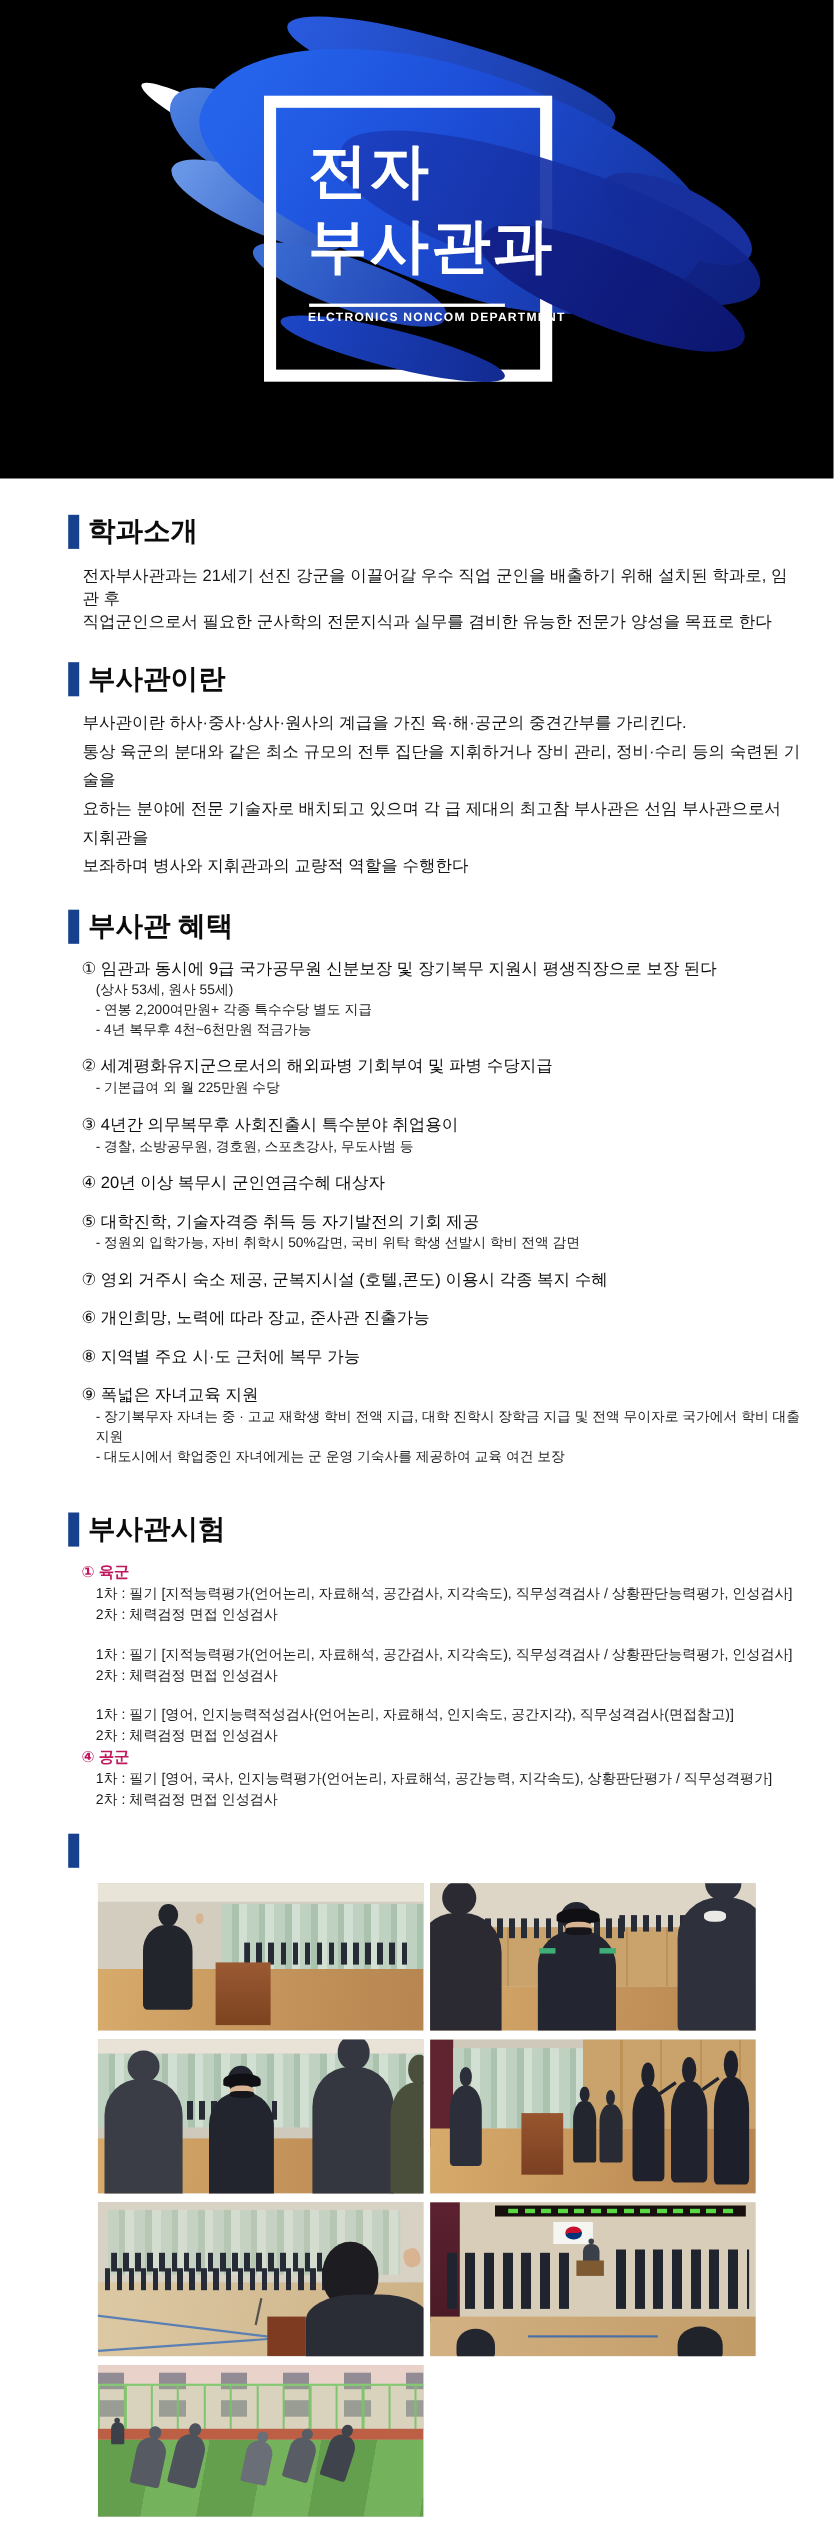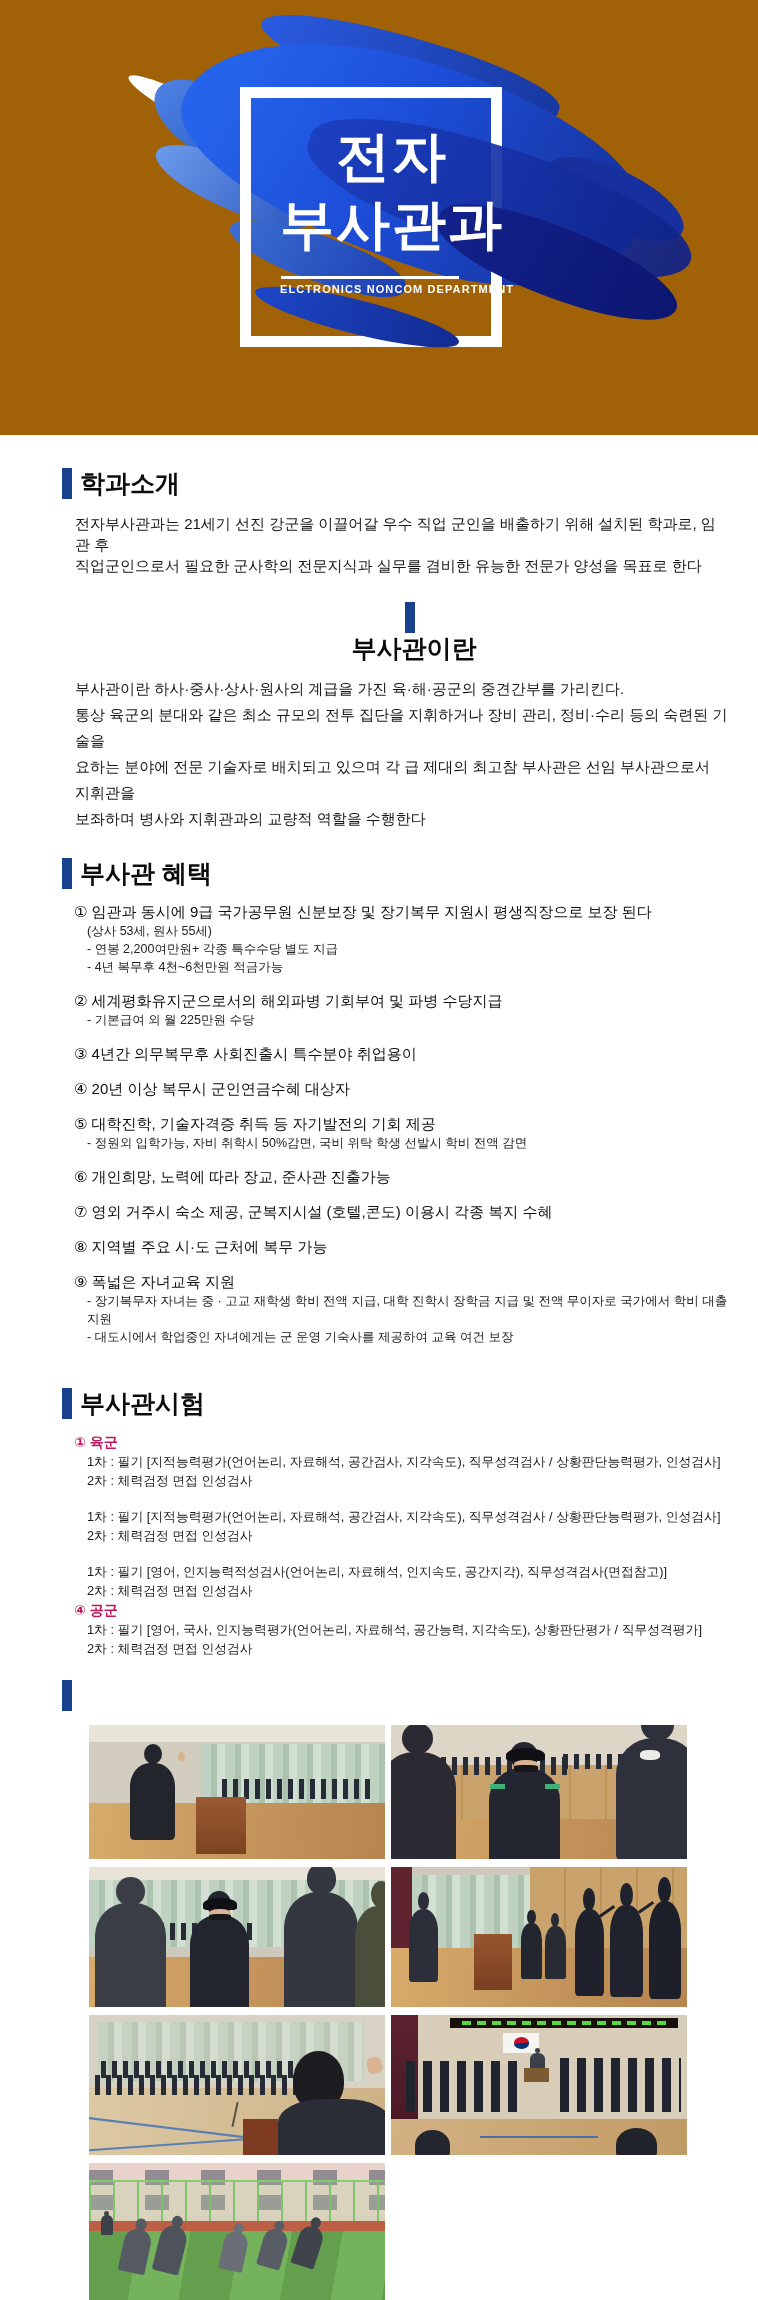--- a/index.html
+++ b/index.html
@@ -1,20 +1,20 @@
 <!DOCTYPE html>
 <html lang="ko"><head>
 <meta charset="utf-8">
 <style>
   html,body{margin:0;padding:0;background:#fff;}
   body{font-family:"Liberation Sans","DejaVu Sans",sans-serif;color:#111;}
   .page{position:relative;width:758px;height:2300px;background:#fff;overflow:hidden;}
 
   
-  .header{position:relative;width:758px;height:435px;background:#a16207;overflow:hidden;text-align:center;}
+  .header{position:relative;width:758px;height:435px;background:#000000;overflow:hidden;}
   .st{position:absolute;}
   .frame{position:absolute;left:240px;top:87px;width:240px;height:238px;border:11px solid #fff;z-index:2;}
   .hd-title{position:absolute;left:280px;top:122px;z-index:5;color:#fff;font-weight:800;
             font-size:54px;line-height:68px;letter-spacing:2px;white-space:pre-line;}
   .hd-line{position:absolute;left:281px;top:276px;width:178px;height:3px;background:#fff;z-index:5;}
   .hd-sub{position:absolute;left:280px;top:283px;z-index:5;color:#fff;font-weight:700;
           font-size:11px;letter-spacing:1.1px;}
 
   
   .content{position:relative;width:758px;}
@@ -70,21 +70,21 @@
 
   <div class="content">
 
     <div class="sec-head" style="margin-top:33px;">
       <span class="sec-bar"></span>
       <span class="sec-title">학과소개</span>
     </div>
     <div class="body-text" style="margin-top:14px;">전자부사관과는 21세기 선진 강군을 이끌어갈 우수 직업 군인을 배출하기 위해 설치된 학과로, 임관 후
 직업군인으로서 필요한 군사학의 전문지식과 실무를 겸비한 유능한 전문가 양성을 목표로 한다</div>
 
-    <div class="sec-head" style="margin-top:26px;flex-direction:column;">
+    <div class="sec-head" style="margin-top:26px;">
       <span class="sec-bar"></span>
       <span class="sec-title">부사관이란</span>
     </div>
     <div class="body-text" style="margin-top:12px;line-height:26px;">부사관이란 하사·중사·상사·원사의 계급을 가진 육·해·공군의 중견간부를 가리킨다.
 통상 육군의 분대와 같은 최소 규모의 전투 집단을 지휘하거나 장비 관리, 정비·수리 등의 숙련된 기술을
 요하는 분야에 전문 기술자로 배치되고 있으며 각 급 제대의 최고참 부사관은 선임 부사관으로서 지휘관을
 보좌하며 병사와 지휘관과의 교량적 역할을 수행한다</div>
 
     <div class="sec-head" style="margin-top:26px;">
       <span class="sec-bar"></span>
@@ -95,33 +95,34 @@
       <div class="bsub">(상사 53세, 원사 55세)
 - 연봉 2,200여만원+ 각종 특수수당 별도 지급
 - 4년 복무후 4천~6천만원 적금가능</div>
     </div>
     <div class="bitem" style="margin-top:15px;">
       <div class="blabel">② 세계평화유지군으로서의 해외파병 기회부여 및 파병 수당지급</div>
       <div class="bsub">- 기본급여 외 월 225만원 수당</div>
     </div>
     <div class="bitem" style="margin-top:15px;">
       <div class="blabel">③ 4년간 의무복무후 사회진출시 특수분야 취업용이</div>
+      <div class="bsub">- 경찰, 소방공무원, 경호원, 스포츠강사, 무도사범 등</div>
     </div>
     <div class="bitem" style="margin-top:15px;">
       <div class="blabel">④ 20년 이상 복무시 군인연금수혜 대상자</div>
     </div>
     <div class="bitem" style="margin-top:15px;">
       <div class="blabel">⑤ 대학진학, 기술자격증 취득 등 자기발전의 기회 제공</div>
       <div class="bsub">- 정원외 입학가능, 자비 취학시 50%감면, 국비 위탁 학생 선발시 학비 전액 감면</div>
     </div>
     <div class="bitem" style="margin-top:15px;">
+      <div class="blabel">⑦ 영외 거주시 숙소 제공, 군복지시설 (호텔,콘도) 이용시 각종 복지 수혜</div>
+    </div>
+    <div class="bitem" style="margin-top:15px;">
       <div class="blabel">⑥ 개인희망, 노력에 따라 장교, 준사관 진출가능</div>
-    </div>
-    <div class="bitem" style="margin-top:15px;">
-      <div class="blabel">⑦ 영외 거주시 숙소 제공, 군복지시설 (호텔,콘도) 이용시 각종 복지 수혜</div>
     </div>
     <div class="bitem" style="margin-top:15px;">
       <div class="blabel">⑧ 지역별 주요 시·도 근처에 복무 가능</div>
     </div>
     <div class="bitem" style="margin-top:15px;">
       <div class="blabel">⑨ 폭넓은 자녀교육 지원</div>
       <div class="bsub">- 장기복무자 자녀는 중 · 고교 재학생 학비 전액 지급, 대학 진학시 장학금 지급 및 전액 무이자로 국가에서 학비 대출 지원
 - 대도시에서 학업중인 자녀에게는 군 운영 기숙사를 제공하여 교육 여건 보장</div>
     </div>
 

